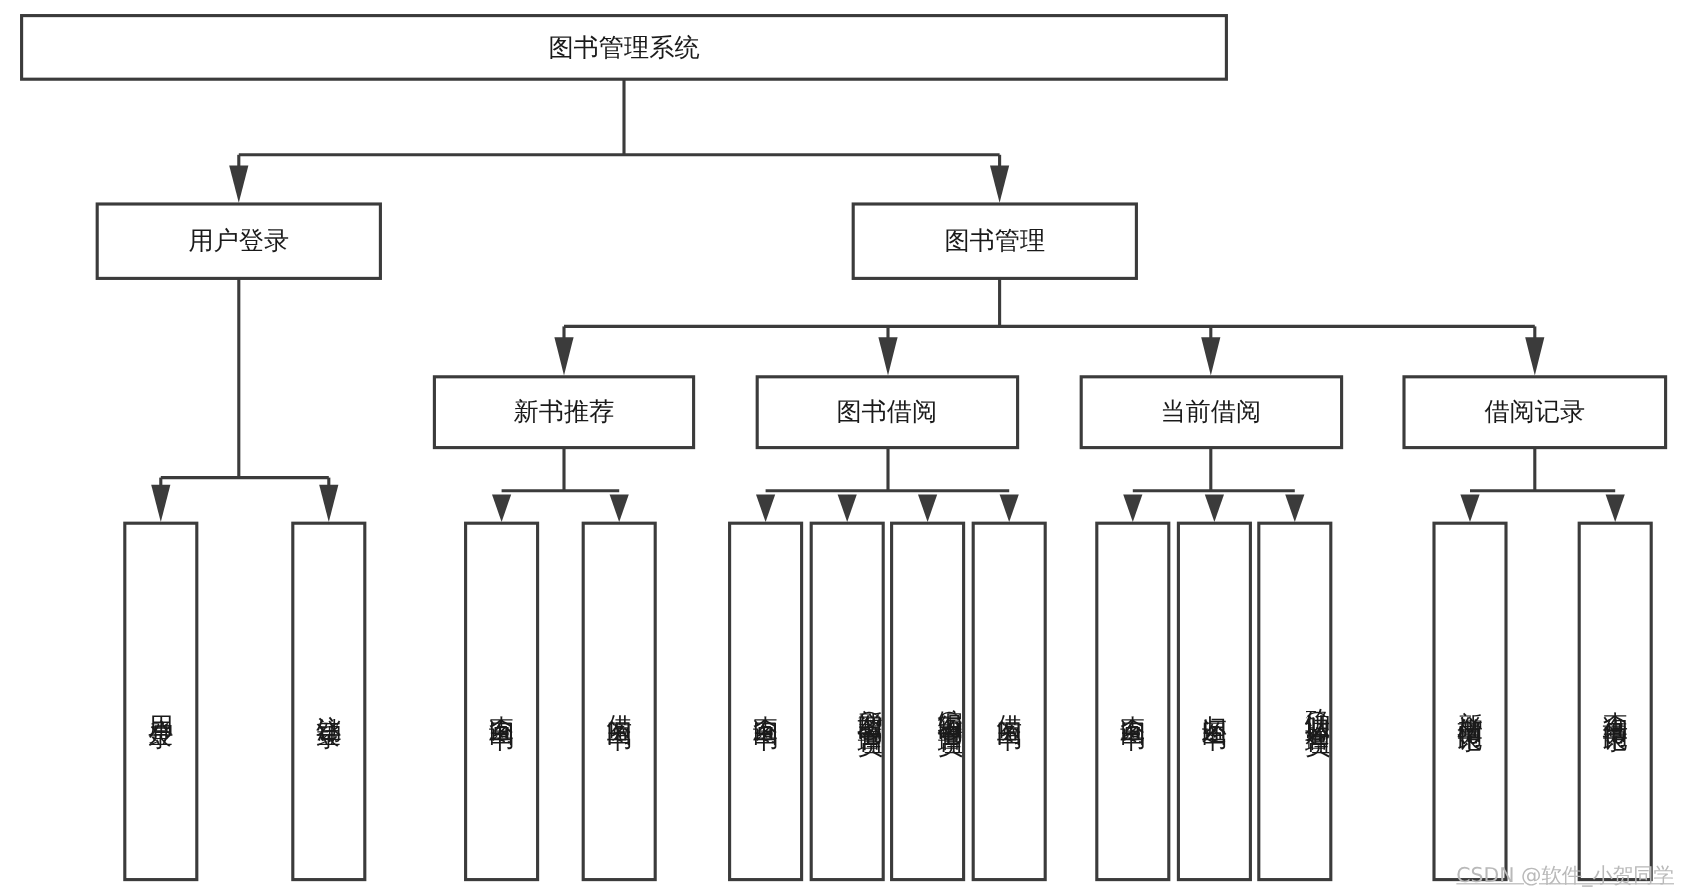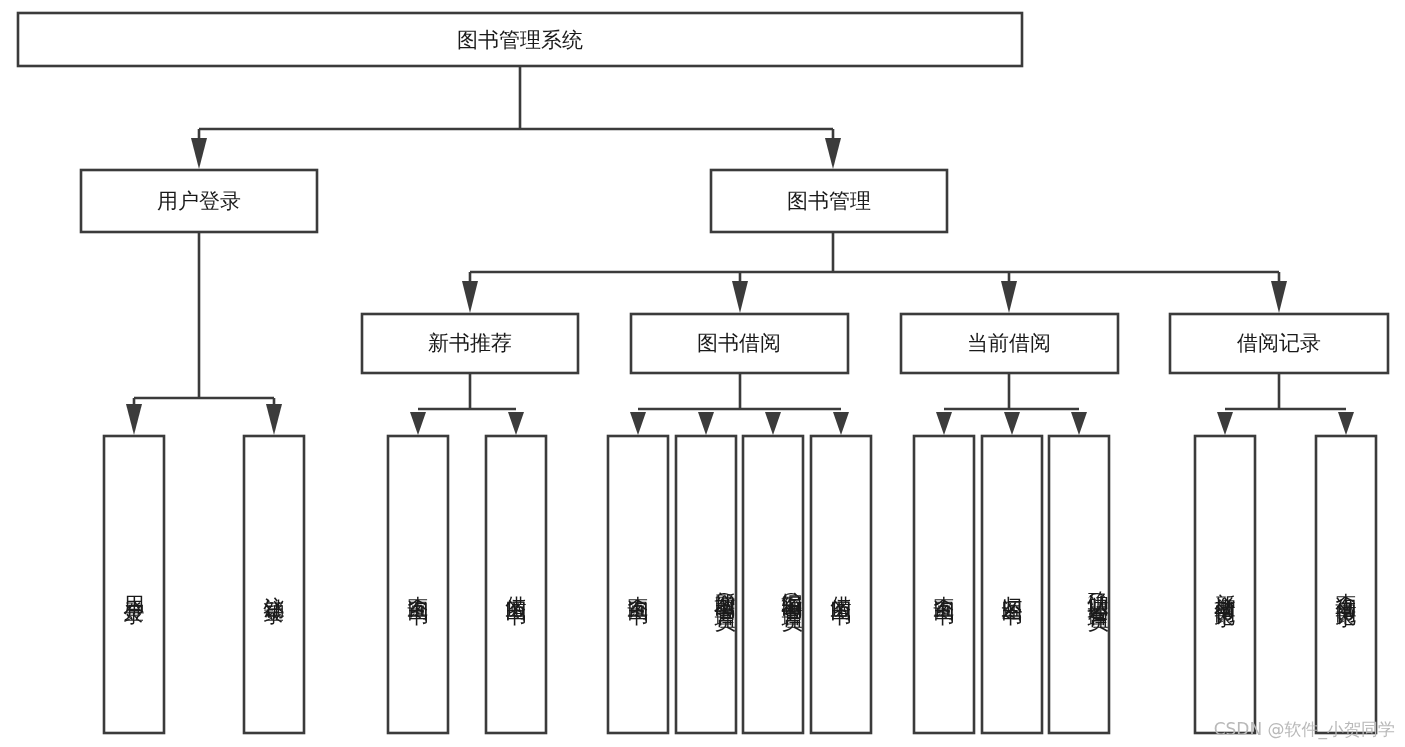--- a/index.html
+++ b/index.html
@@ -63,20 +63,21 @@
     pointer-events: none;
   }
   .watermark {
     position: absolute;
     right: 10px;
     bottom: 6px;
     font-family: "DejaVu Sans", "Liberation Sans", sans-serif;
     font-size: 17px;
     color: #b9b9b9;
     white-space: nowrap;
+    text-decoration: underline;
   }
 </style>
 </head>
 <body>
 
 <div id="diagram-root">
 
   <svg id="tree-svg" viewBox="0 0 1405 747">
 
     <g>

